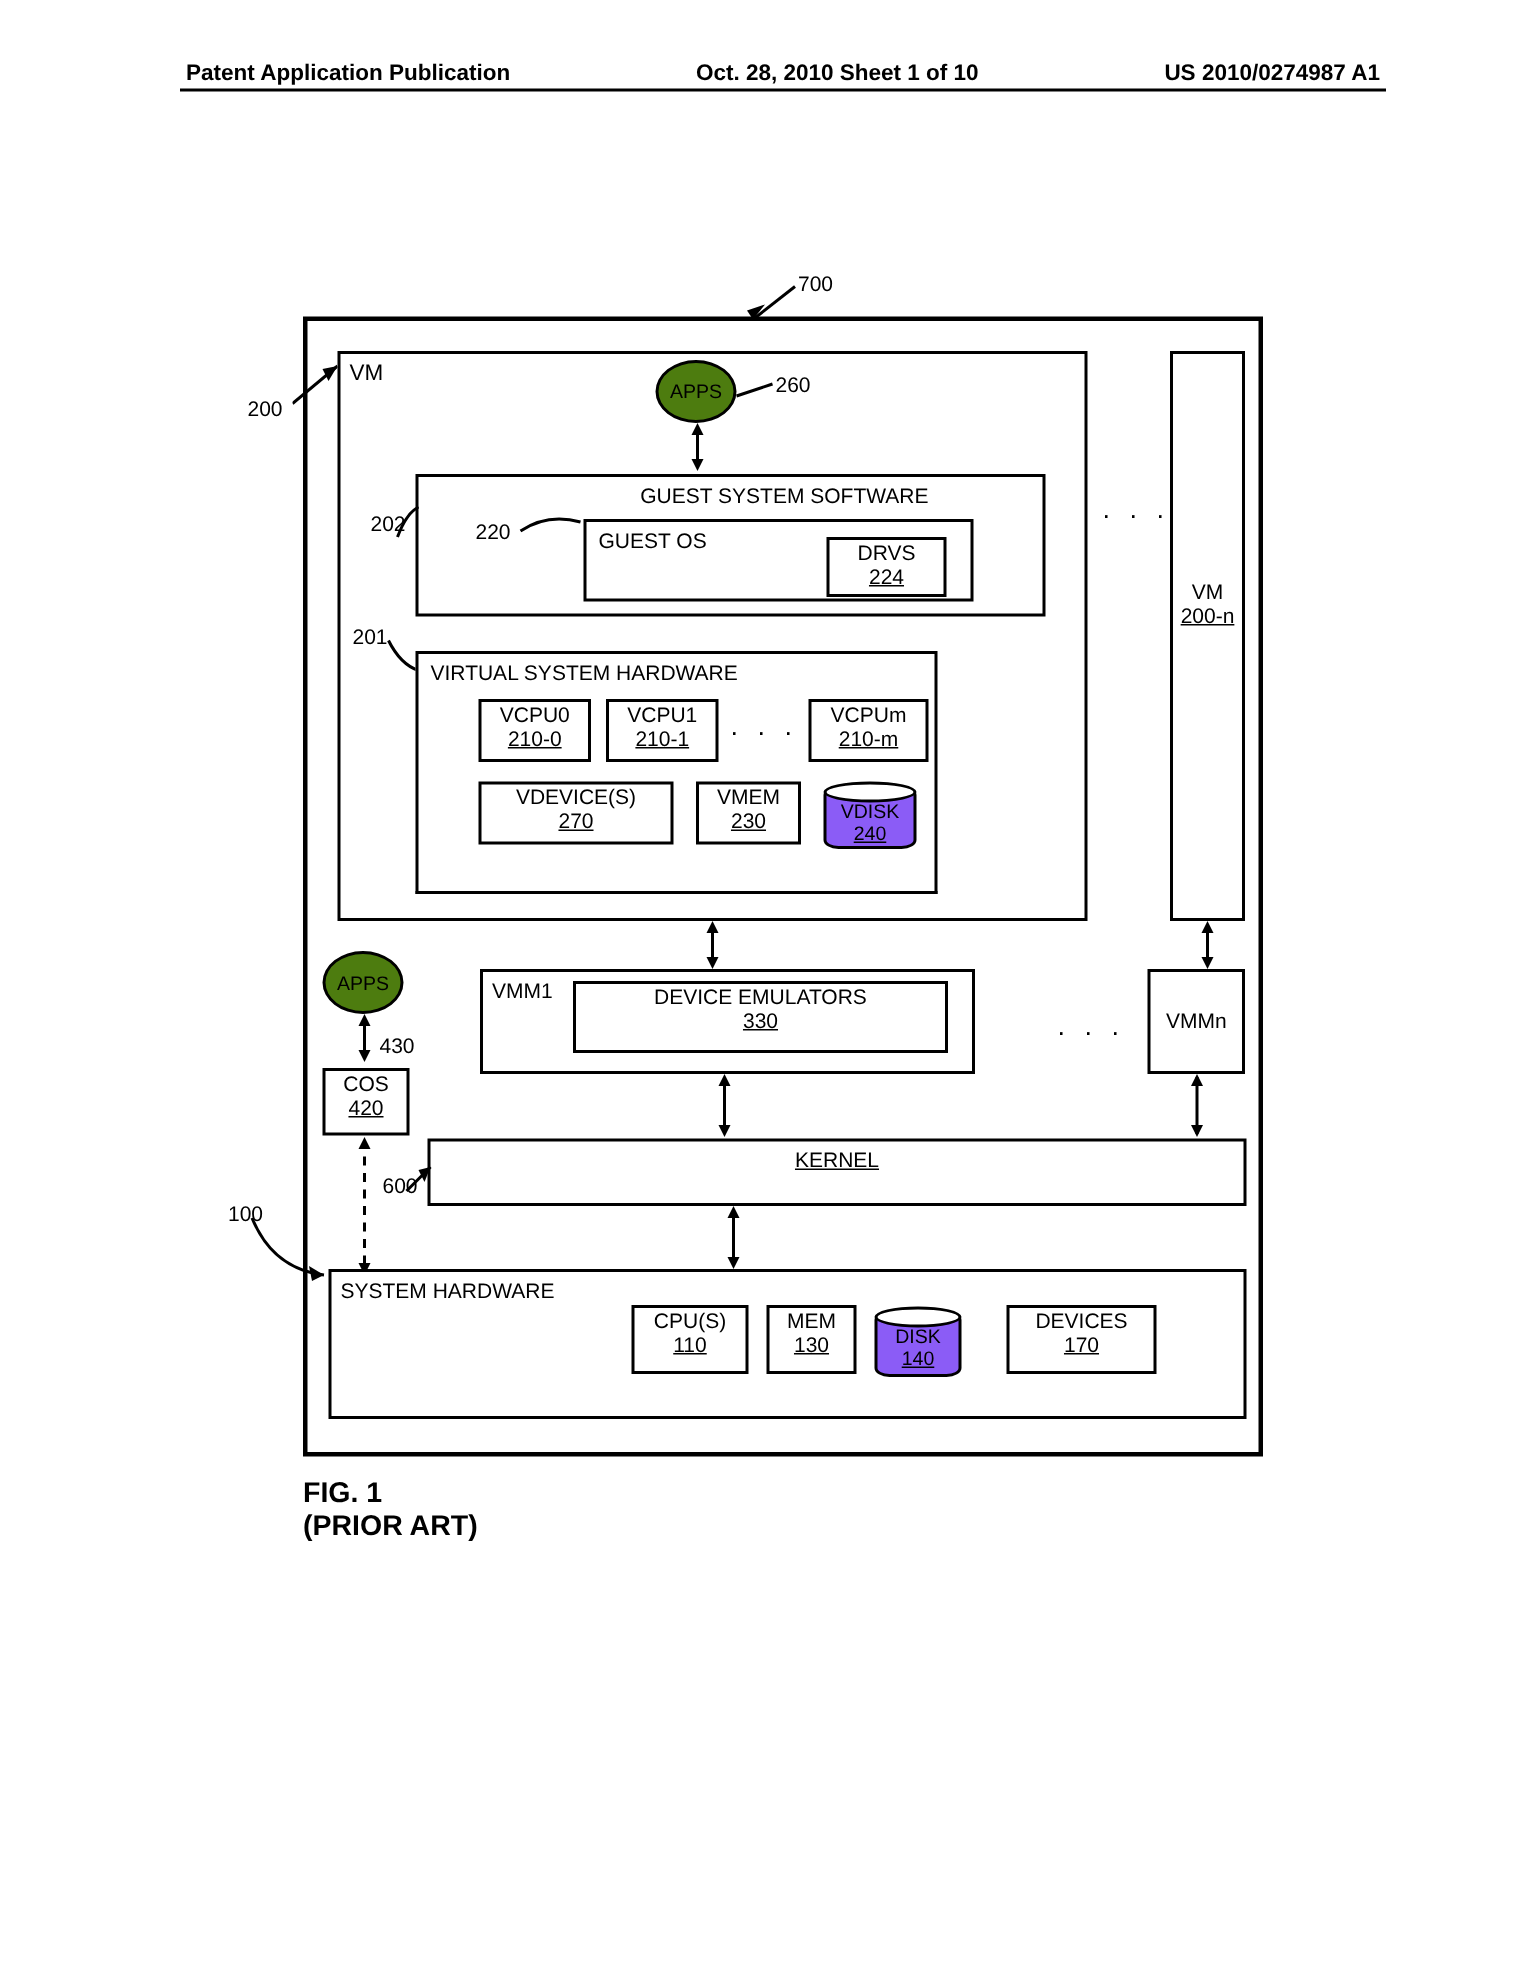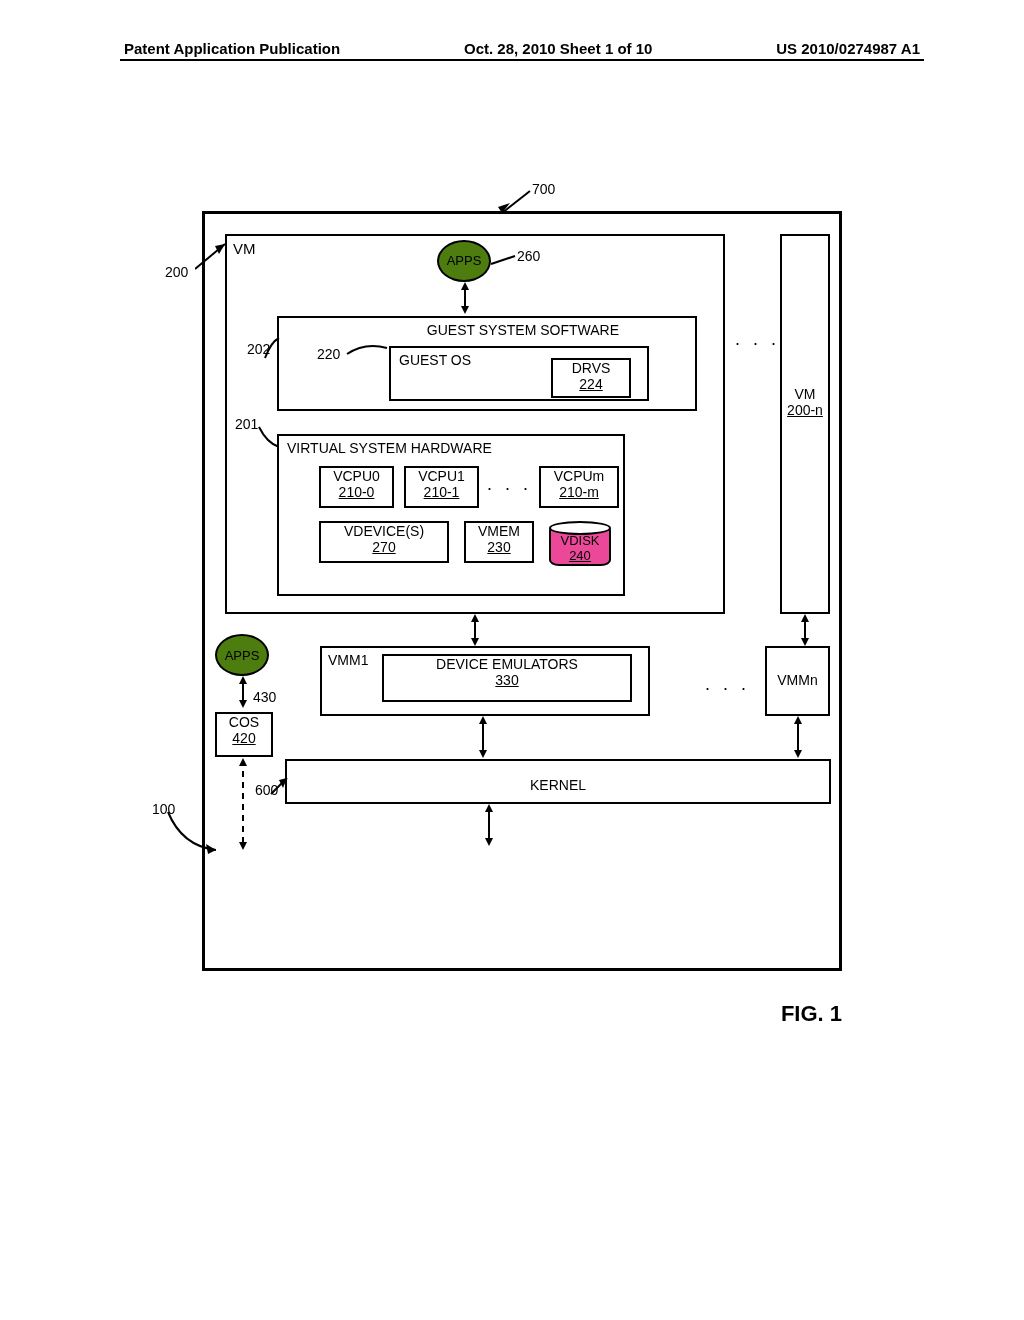--- a/index.html
+++ b/index.html
@@ -56,36 +56,36 @@
     font-size: 13px;
     background: #4d7c0f;
   }
   .cyl {
     position: absolute;
     border: 2px solid #000;
     border-radius: 10px/6px;
     text-align: center;
     font-size: 13px;
     padding-top: 8px;
-    background: #ec4899;
+    background: #8b5cf6;
   }
   .cyl::before {
     content: "";
     position: absolute;
     top: -5px; left: -2px; right: -2px;
     height: 10px;
     border: 2px solid #000;
     border-radius: 50%;
     background: #fff;
   }
   .figcap {
-    text-align: right;
+    text-align: left;
     font-weight: bold;
-    font-size: 22px;
-    margin-top: 30px;
+    font-size: 19px;
+    margin-top: 14px;
   }
   svg.ov {
     position: absolute;
     left: 0; top: 0;
     pointer-events: none;
   }
   .dots { position:absolute; font-size:18px; letter-spacing:4px; }
 </style>
 </head>
 <body>
@@ -240,21 +240,21 @@
         <line x1="8" y1="4" x2="8" y2="42" stroke="#000" stroke-width="2"></line>
         <polygon points="8,2 4,10 12,10" fill="#000"></polygon>
         <polygon points="8,44 4,36 12,36" fill="#000"></polygon>
       </svg>
       <svg class="ov" width="20" height="50" style="left:585px; top:500px">
         <line x1="8" y1="4" x2="8" y2="42" stroke="#000" stroke-width="2"></line>
         <polygon points="8,2 4,10 12,10" fill="#000"></polygon>
         <polygon points="8,44 4,36 12,36" fill="#000"></polygon>
       </svg>
 
-      <div class="box" style="left:80px; top:545px; width:546px; height:45px; padding-top:16px;">
+      <div class="box" style="left:80px; top:545px; width:546px; height:45px; padding-top:4px;text-decoration:underline;">
         <span>KERNEL</span>
       </div>
 
       <div class="lbl" style="left:50px; top:568px">600</div>
       <svg class="ov" width="40" height="30" style="left:60px; top:558px">
         <line x1="6" y1="22" x2="22" y2="6" stroke="#000" stroke-width="2"></line>
         <polygon points="22,6 14,8 18,16" fill="#000"></polygon>
       </svg>
 
       <svg class="ov" width="20" height="100" style="left:30px; top:542px">
@@ -262,27 +262,47 @@
         <polygon points="8,2 4,10 12,10" fill="#000"></polygon>
         <polygon points="8,94 4,86 12,86" fill="#000"></polygon>
       </svg>
 
       <svg class="ov" width="20" height="50" style="left:276px; top:588px">
         <line x1="8" y1="4" x2="8" y2="42" stroke="#000" stroke-width="2"></line>
         <polygon points="8,2 4,10 12,10" fill="#000"></polygon>
         <polygon points="8,44 4,36 12,36" fill="#000"></polygon>
       </svg>
 
+      <div class="box" style="left:14px; top:632px; width:612px; height:100px; text-align:left;">
+        <div class="lbl" style="left:6px; top:4px;">SYSTEM HARDWARE</div>
+        <div class="box" style="left:200px; top:22px; width:78px; height:46px;">
+          <span>CPU(S)</span><br>
+          <span class="u">110</span>
+        </div>
+        <div class="box" style="left:290px; top:22px; width:60px; height:46px;">
+          <span>MEM</span><br>
+          <span class="u">130</span>
+        </div>
+        <div class="cyl" style="left:362px; top:26px; width:58px; height:44px;">
+          <span>DISK</span><br>
+          <span class="u">140</span>
+        </div>
+        <div class="box" style="left:450px; top:22px; width:100px; height:46px;">
+          <span>DEVICES</span><br>
+          <span class="u">170</span>
+        </div>
+      </div>
 
     </div>
 
     <div class="lbl" style="left:-50px; top:590px">100</div>
     <svg class="ov" width="70" height="60" style="left:-40px; top:595px">
       <path d="M6 6 Q 20 40 54 44" stroke="#000" stroke-width="2" fill="none"></path>
       <polygon points="54,44 44,38 46,48" fill="#000"></polygon>
     </svg>
 
     <div class="figcap">
       <div>FIG. 1</div>
+      <div>(PRIOR ART)</div>
     </div>
 
   </div>
 </div>
 
 </body></html>

